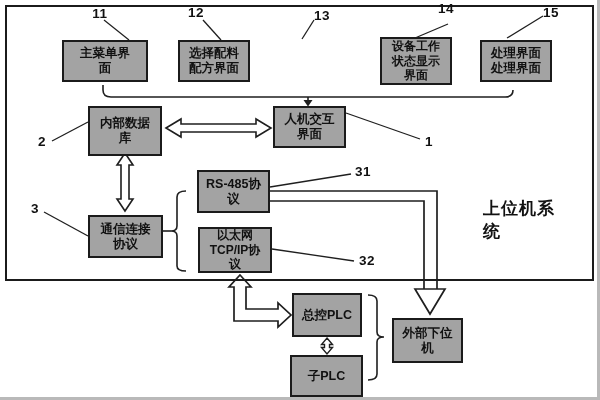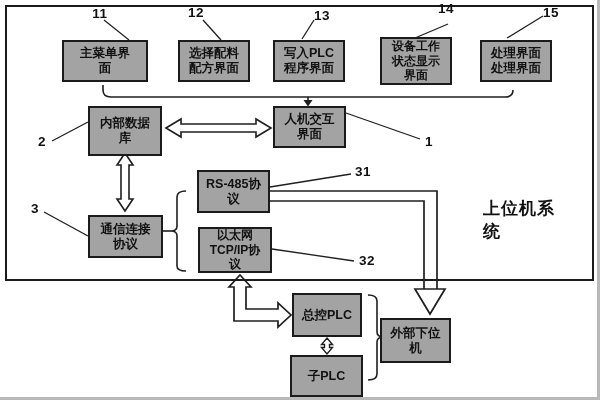--- a/index.html
+++ b/index.html
@@ -85,24 +85,20 @@
   <div class="frame" style="left:5px;top:5px;width:585px;height:272px;"></div>
 
   <div class="box" style="left:62px;top:40px;width:86px;height:42px;">
     <div>主菜单界</div>
     <div>面</div>
   </div>
   <div class="box" style="left:178px;top:40px;width:72px;height:42px;">
     <div>选择配料</div>
     <div>配方界面</div>
   </div>
-  <div class="box" style="left:273px;top:40px;width:72px;height:42px;">
-    <div>写入PLC</div>
-    <div>程序界面</div>
-  </div>
   <div class="box small3" style="left:380px;top:37px;width:72px;height:48px;">
     <div>设备工作</div>
     <div>状态显示</div>
     <div>界面</div>
   </div>
   <div class="box" style="left:480px;top:40px;width:72px;height:42px;">
     <div>处理界面</div>
     <div>处理界面</div>
   </div>
 
@@ -127,21 +123,21 @@
     <div>通信连接</div>
     <div>协议</div>
   </div>
 
   <div class="box" style="left:292px;top:293px;width:70px;height:44px;">
     <div>总控PLC</div>
   </div>
   <div class="box" style="left:290px;top:355px;width:73px;height:42px;">
     <div>子PLC</div>
   </div>
-  <div class="box" style="left:380px;top:318px;width:71px;height:45px;">
+  <div class="box" style="left:392px;top:318px;width:71px;height:45px;">
     <div>外部下位</div>
     <div>机</div>
   </div>
 
   <div class="refnum" style="left:100px;top:13px;">11</div>
   <div class="refnum" style="left:196px;top:12px;">12</div>
   <div class="refnum" style="left:322px;top:15px;">13</div>
   <div class="refnum" style="left:446px;top:8px;">14</div>
   <div class="refnum" style="left:551px;top:12px;">15</div>
   <div class="refnum" style="left:429px;top:141px;">1</div>

